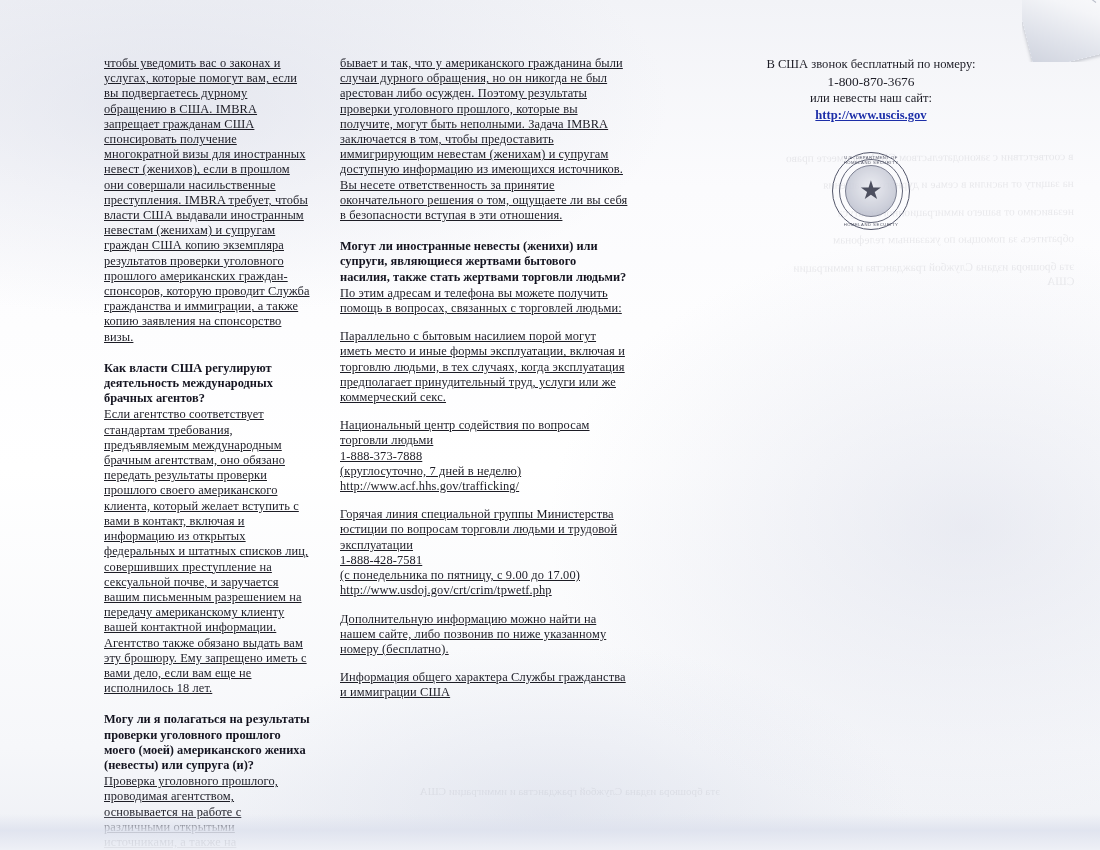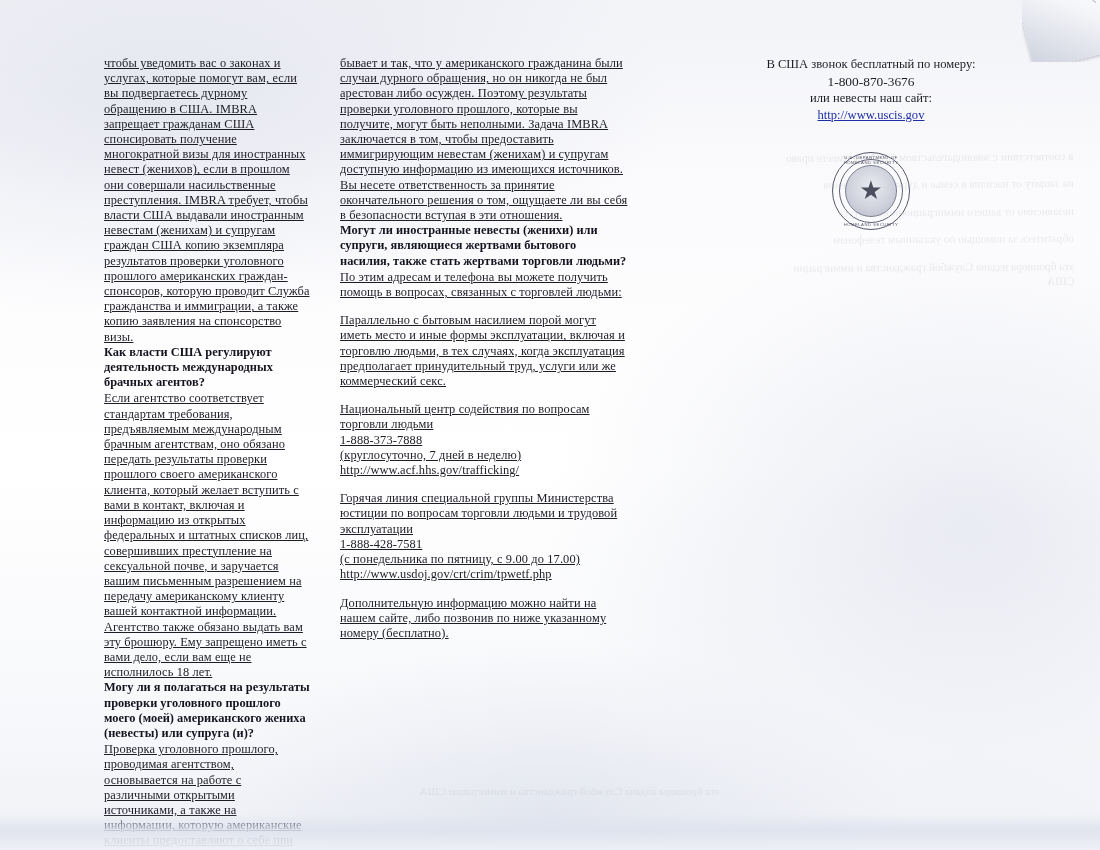--- a/index.html
+++ b/index.html
@@ -91,38 +91,39 @@
     text-decoration: underline;
   }
   p.body + p.body { margin-top: 13px; }
   h3.head {
     margin: 0 0 1px 0;
     font-size: 12.4px;
     line-height: 15.2px;
     font-weight: bold;
     color: #141420;
   }
-  .block { }
+  .block { margin-top: 16px; }
   .block:first-child { margin-top: 0; }
   .tight { margin-top: 0; }
 
   
   .topinfo {
     text-align: center;
     font-size: 12.6px;
     line-height: 17px;
     color: #1d1d26;
   }
   .topinfo .phone {
     font-weight: normal;
     font-size: 13.4px;
   }
   .topinfo .link {
     color: #1c2ea8;
     text-decoration: underline;
+    font-weight: bold;
   }
 
   
   .seal-wrap {
     margin-top: 28px;
     display: flex;
     justify-content: center;
   }
   .seal {
     width: 78px;
@@ -247,20 +248,21 @@
         <p class="body">Параллельно с бытовым насилием порой могут иметь место и иные формы эксплуатации, включая и торговлю людьми, в тех случаях, когда эксплуатация предполагает принудительный труд, услуги или же коммерческий секс.</p>
         <p class="body" style="white-space: pre-line;">Национальный центр содействия по вопросам торговли людьми
 1-888-373-7888
 (круглосуточно, 7 дней в неделю)
 http://www.acf.hhs.gov/trafficking/</p>
         <p class="body" style="white-space: pre-line;">Горячая линия специальной группы Министерства юстиции по вопросам торговли людьми и трудовой эксплуатации
 1-888-428-7581
  (с понедельника по пятницу, с 9.00 до 17.00)
 http://www.usdoj.gov/crt/crim/tpwetf.php</p>
         <p class="body">Дополнительную информацию можно найти на нашем сайте, либо позвонив по ниже указанному номеру (бесплатно).</p>
+        <p class="body">Информация общего характера Службы гражданства и иммиграции США</p>
       </div>
     </div>
 
     <div class="col col-right">
       <div class="topinfo">
         <div>В США звонок бесплатный по номеру:</div>
         <div class="phone">1-800-870-3676</div>
         <div>или невесты наш сайт:</div>
         <div class="link">http://www.uscis.gov</div>
       </div>

